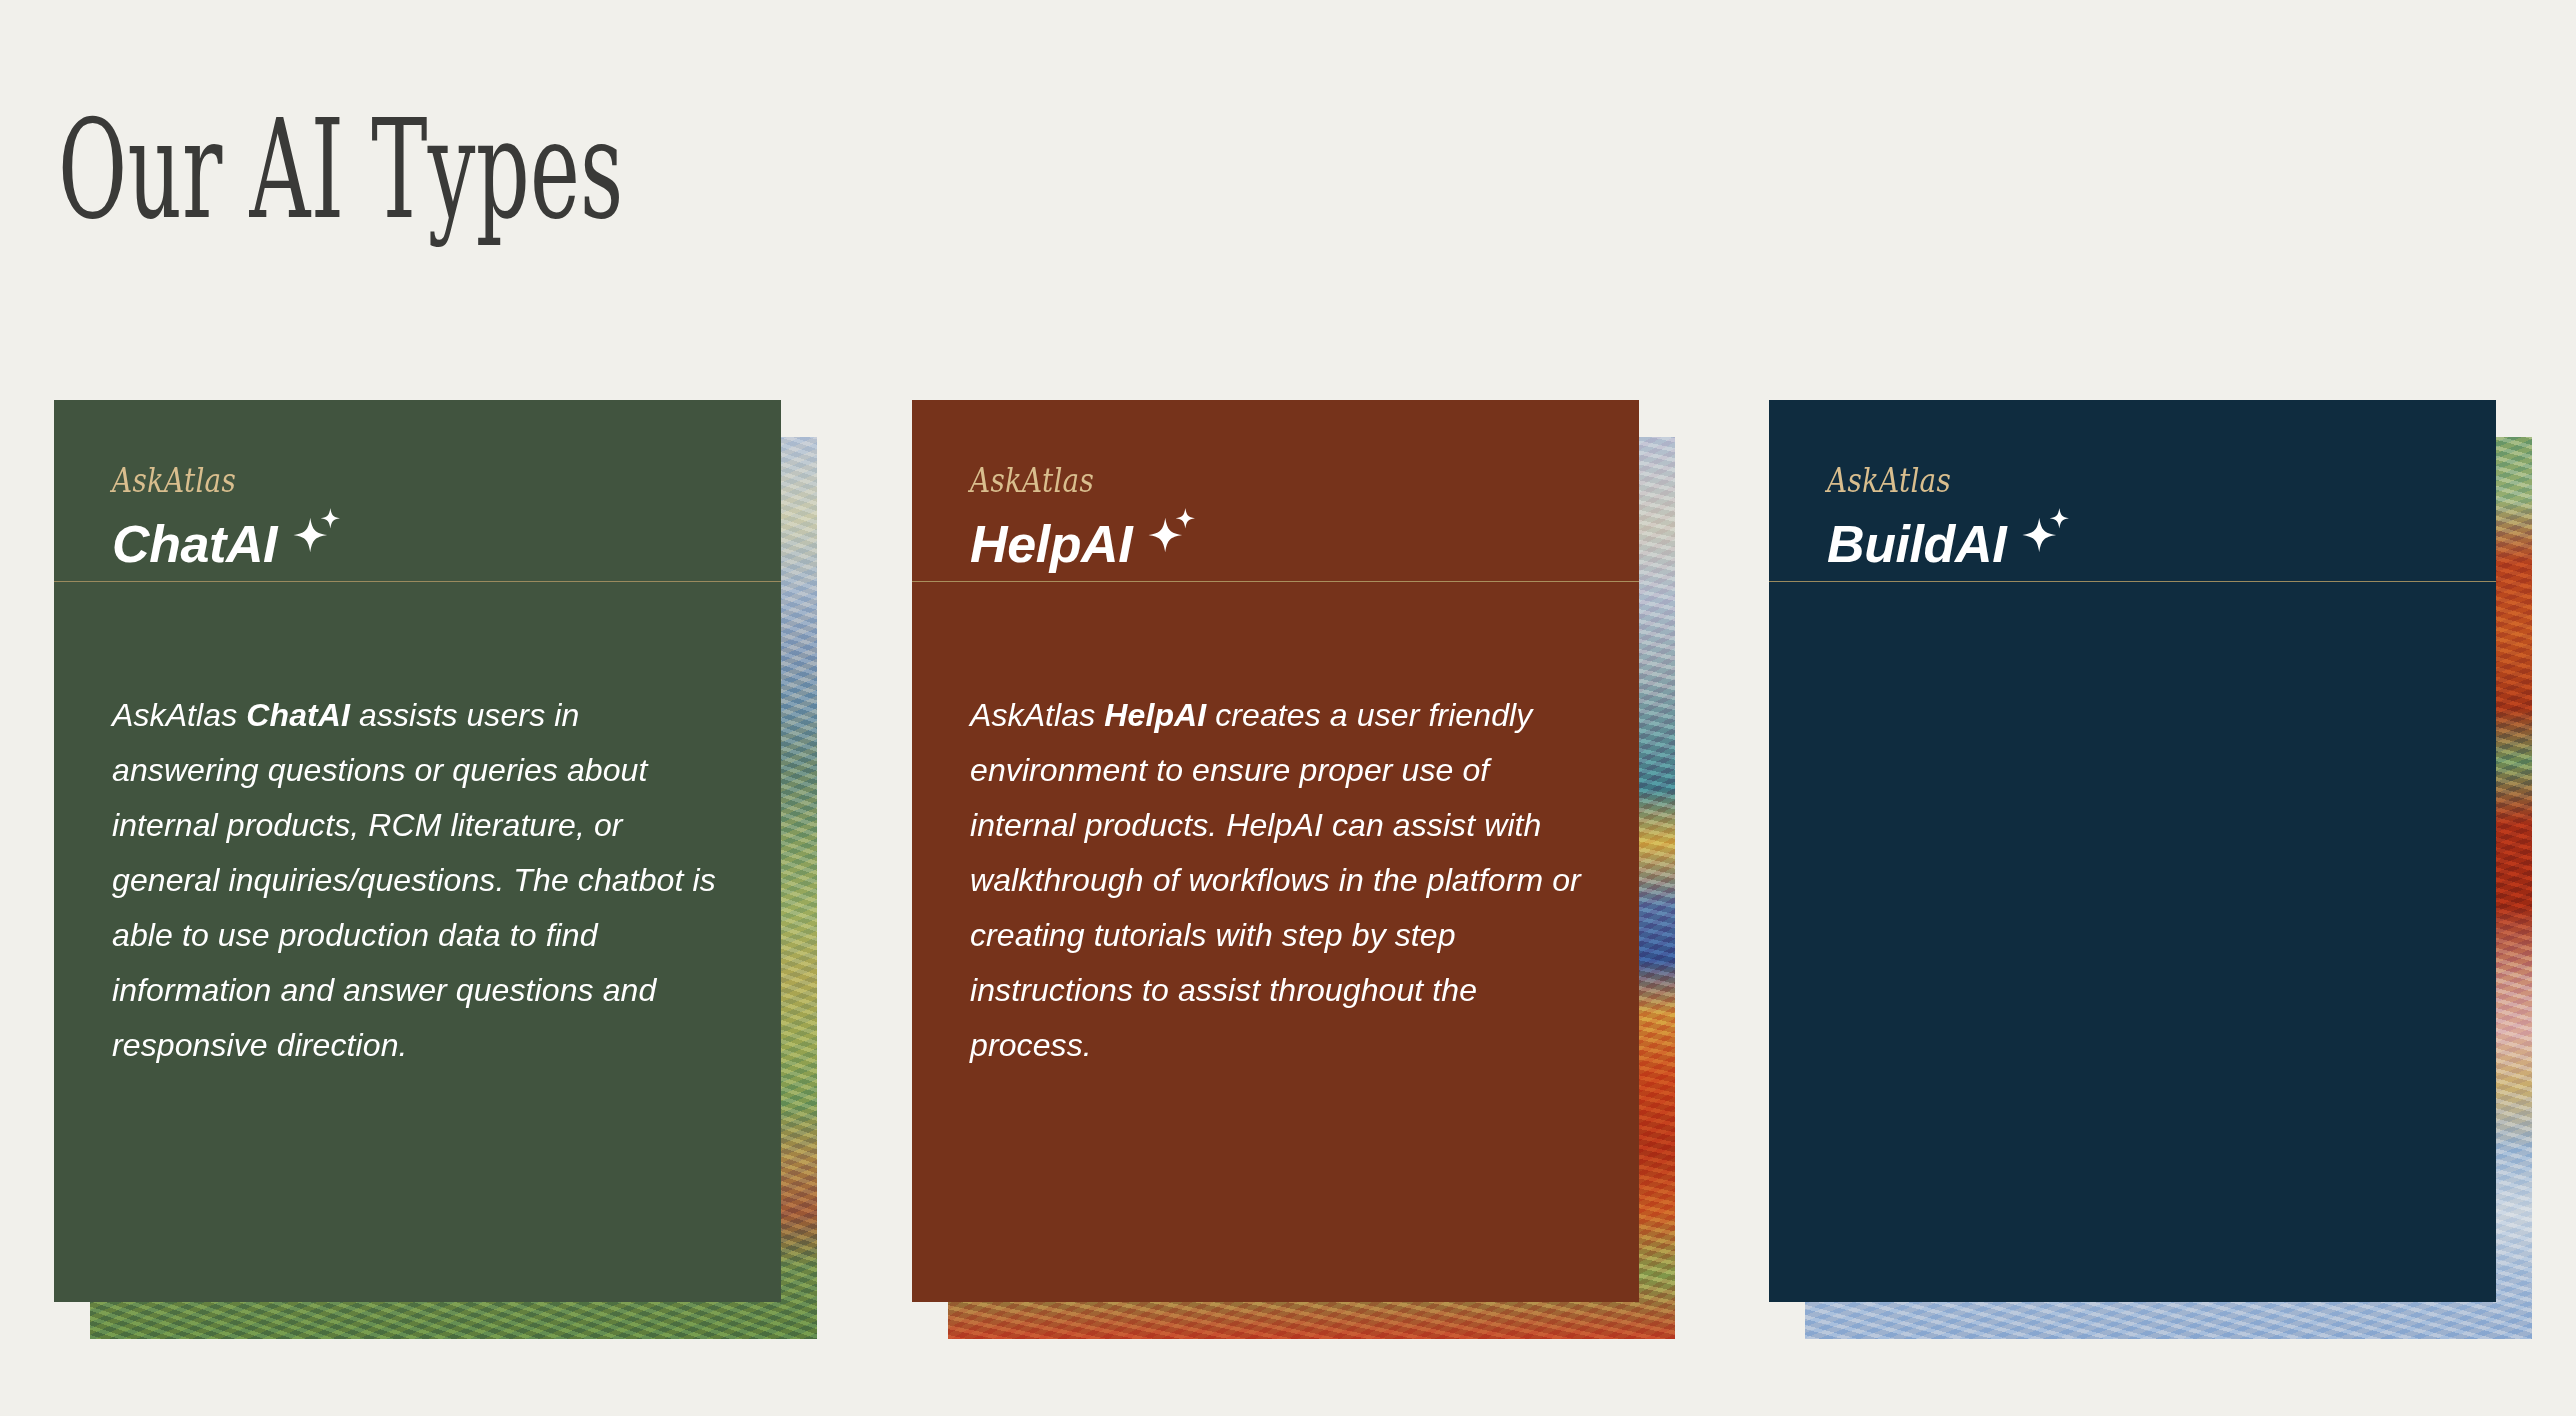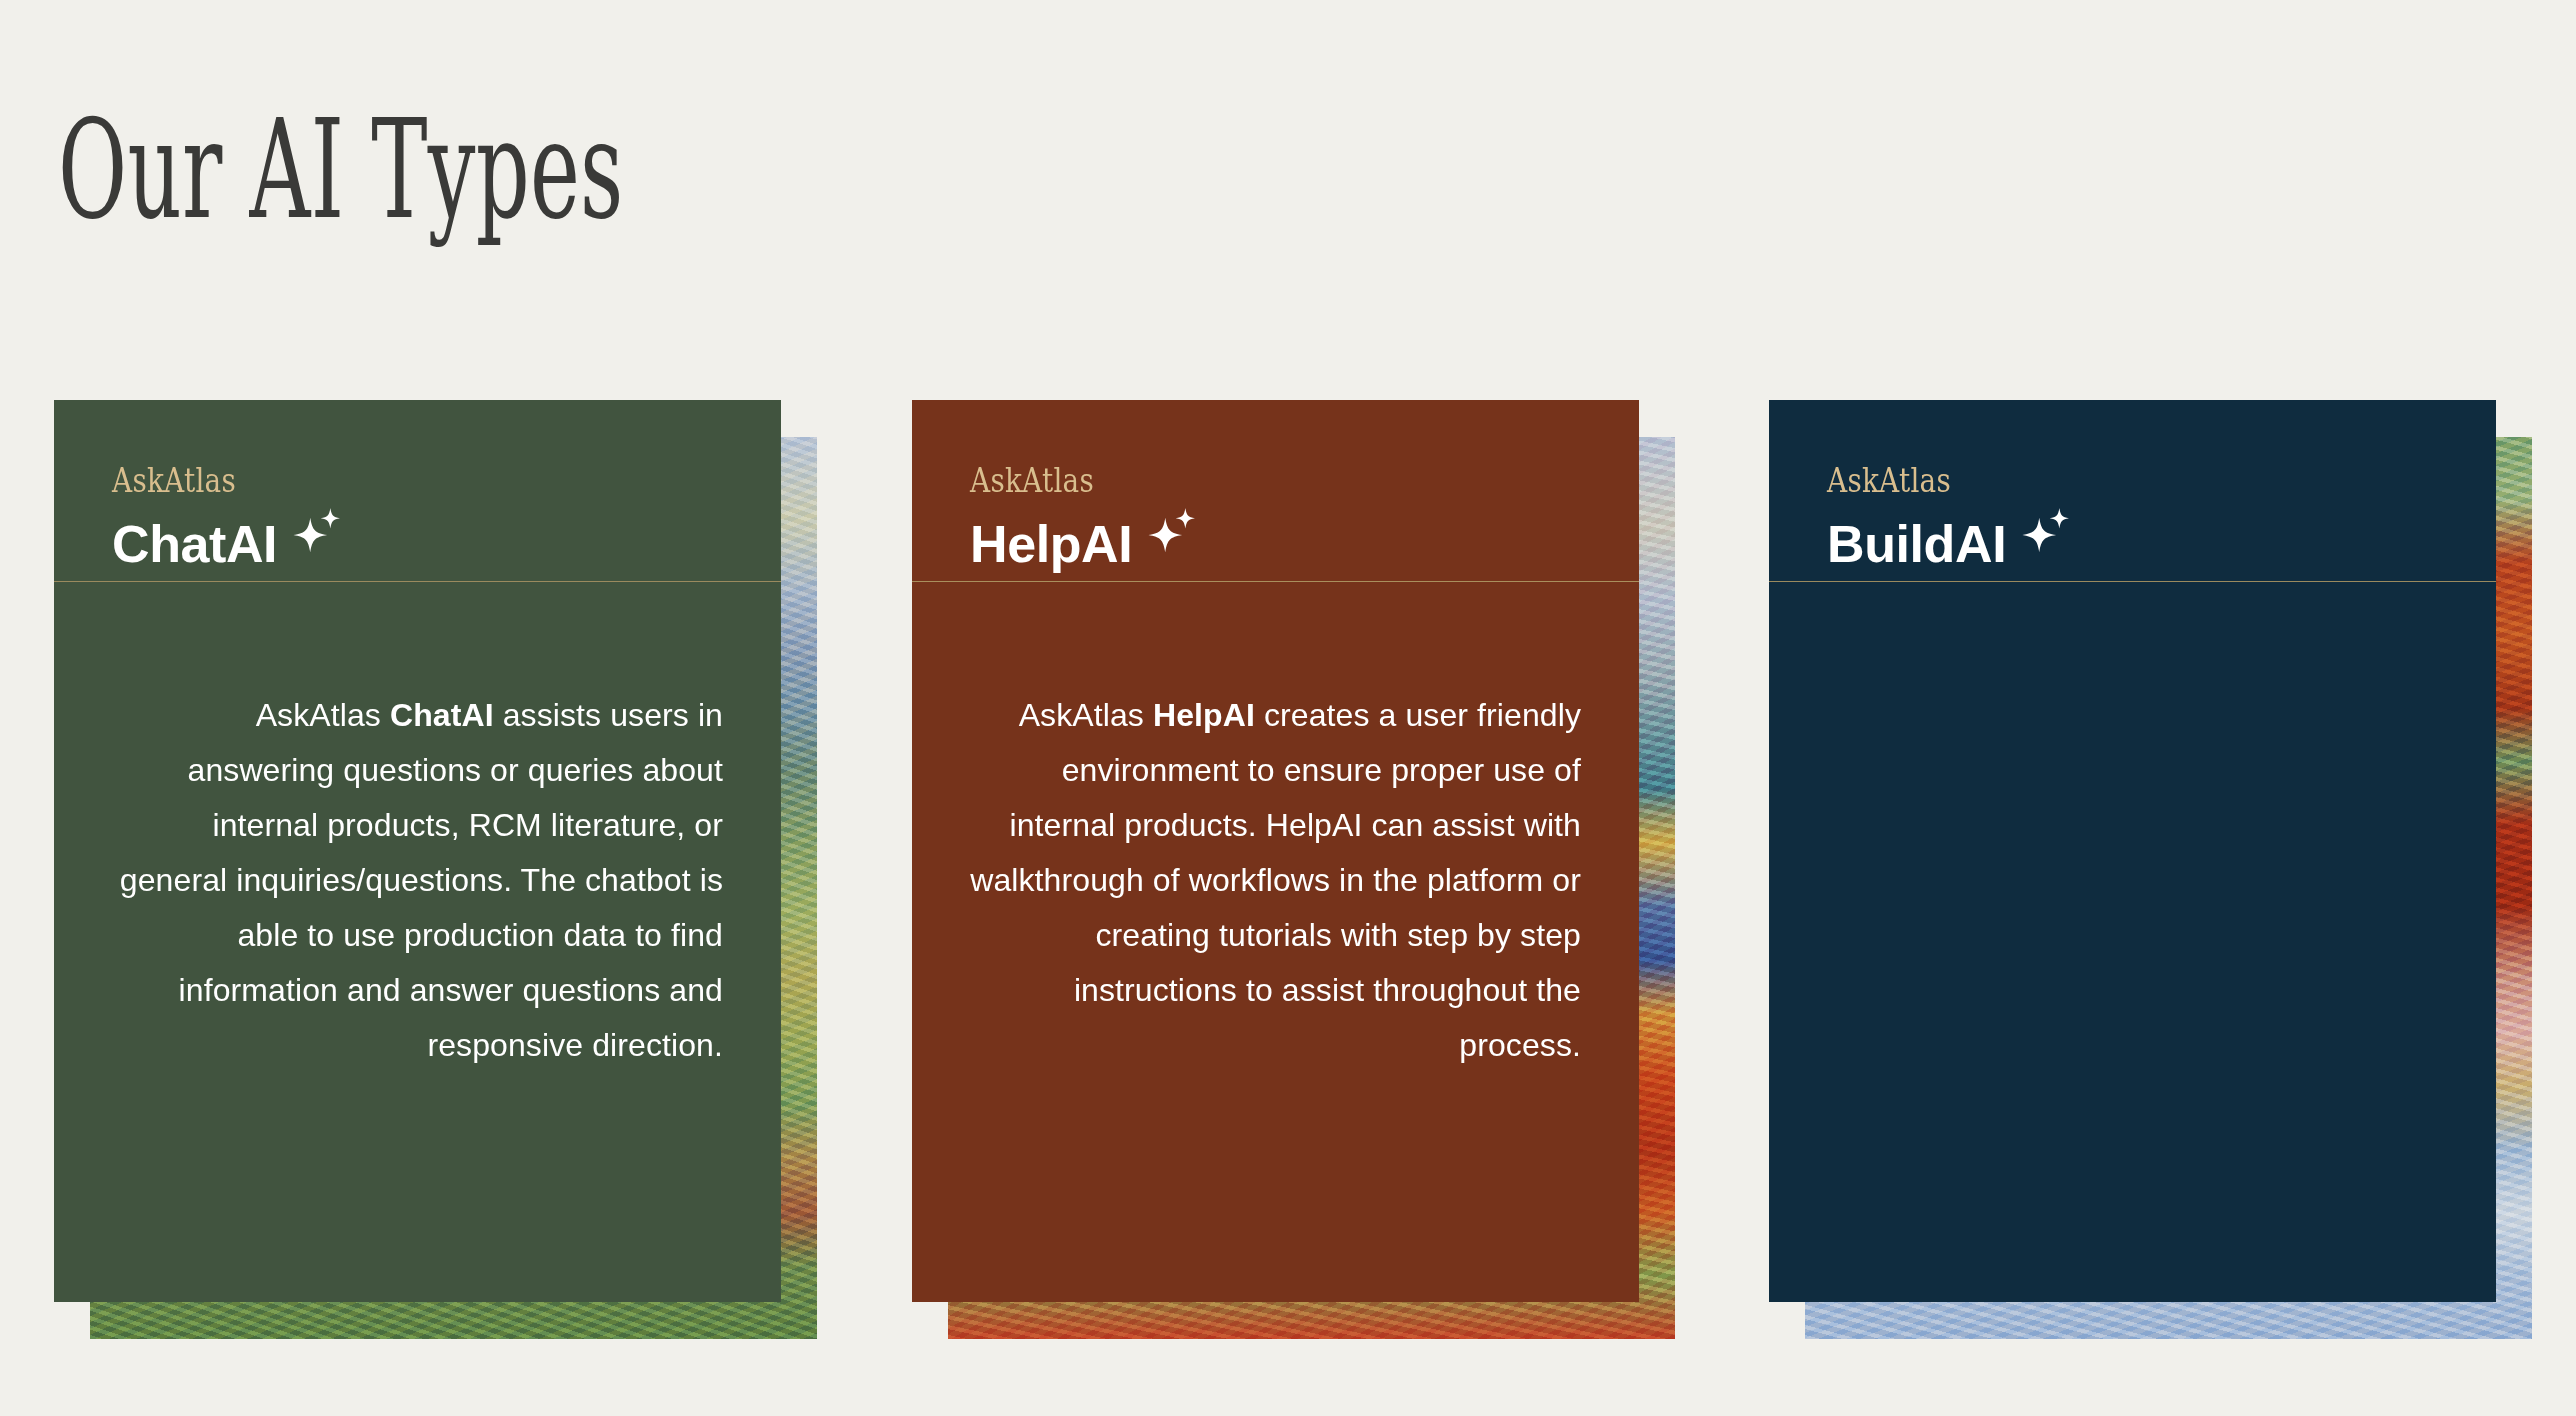--- a/index.html
+++ b/index.html
@@ -38,20 +38,21 @@
     top: 400px;
     width: 2576px;
     height: 971px;
   }
 
   .card-wrap {
     position: absolute;
     top: 0;
     width: 816px;
     height: 939px;
+    font-style: italic;
   }
   .card-wrap.c0 { left: 54px; }
   .card-wrap.c1 { left: 912px; }
   .card-wrap.c2 { left: 1769px; }
 
   
   .card-art {
     position: absolute;
     left: 36px;
     top: 37px;
@@ -133,21 +134,20 @@
     box-sizing: border-box;
   }
   .card-divider {
     height: 0.8px;
     width: 100%;
   }
   .card-body {
     flex: 1;
     padding: 74px 58px 0 58px;
     box-sizing: border-box;
-    text-align: right;
   }
 
   .brand {
     font-family: "DejaVu Serif", "Liberation Serif", serif;
     font-size: 34px;
     line-height: 1;
     letter-spacing: 0.3px;
     color: #D9BE8E;
     transform: scaleX(0.82);
     transform-origin: left center;

